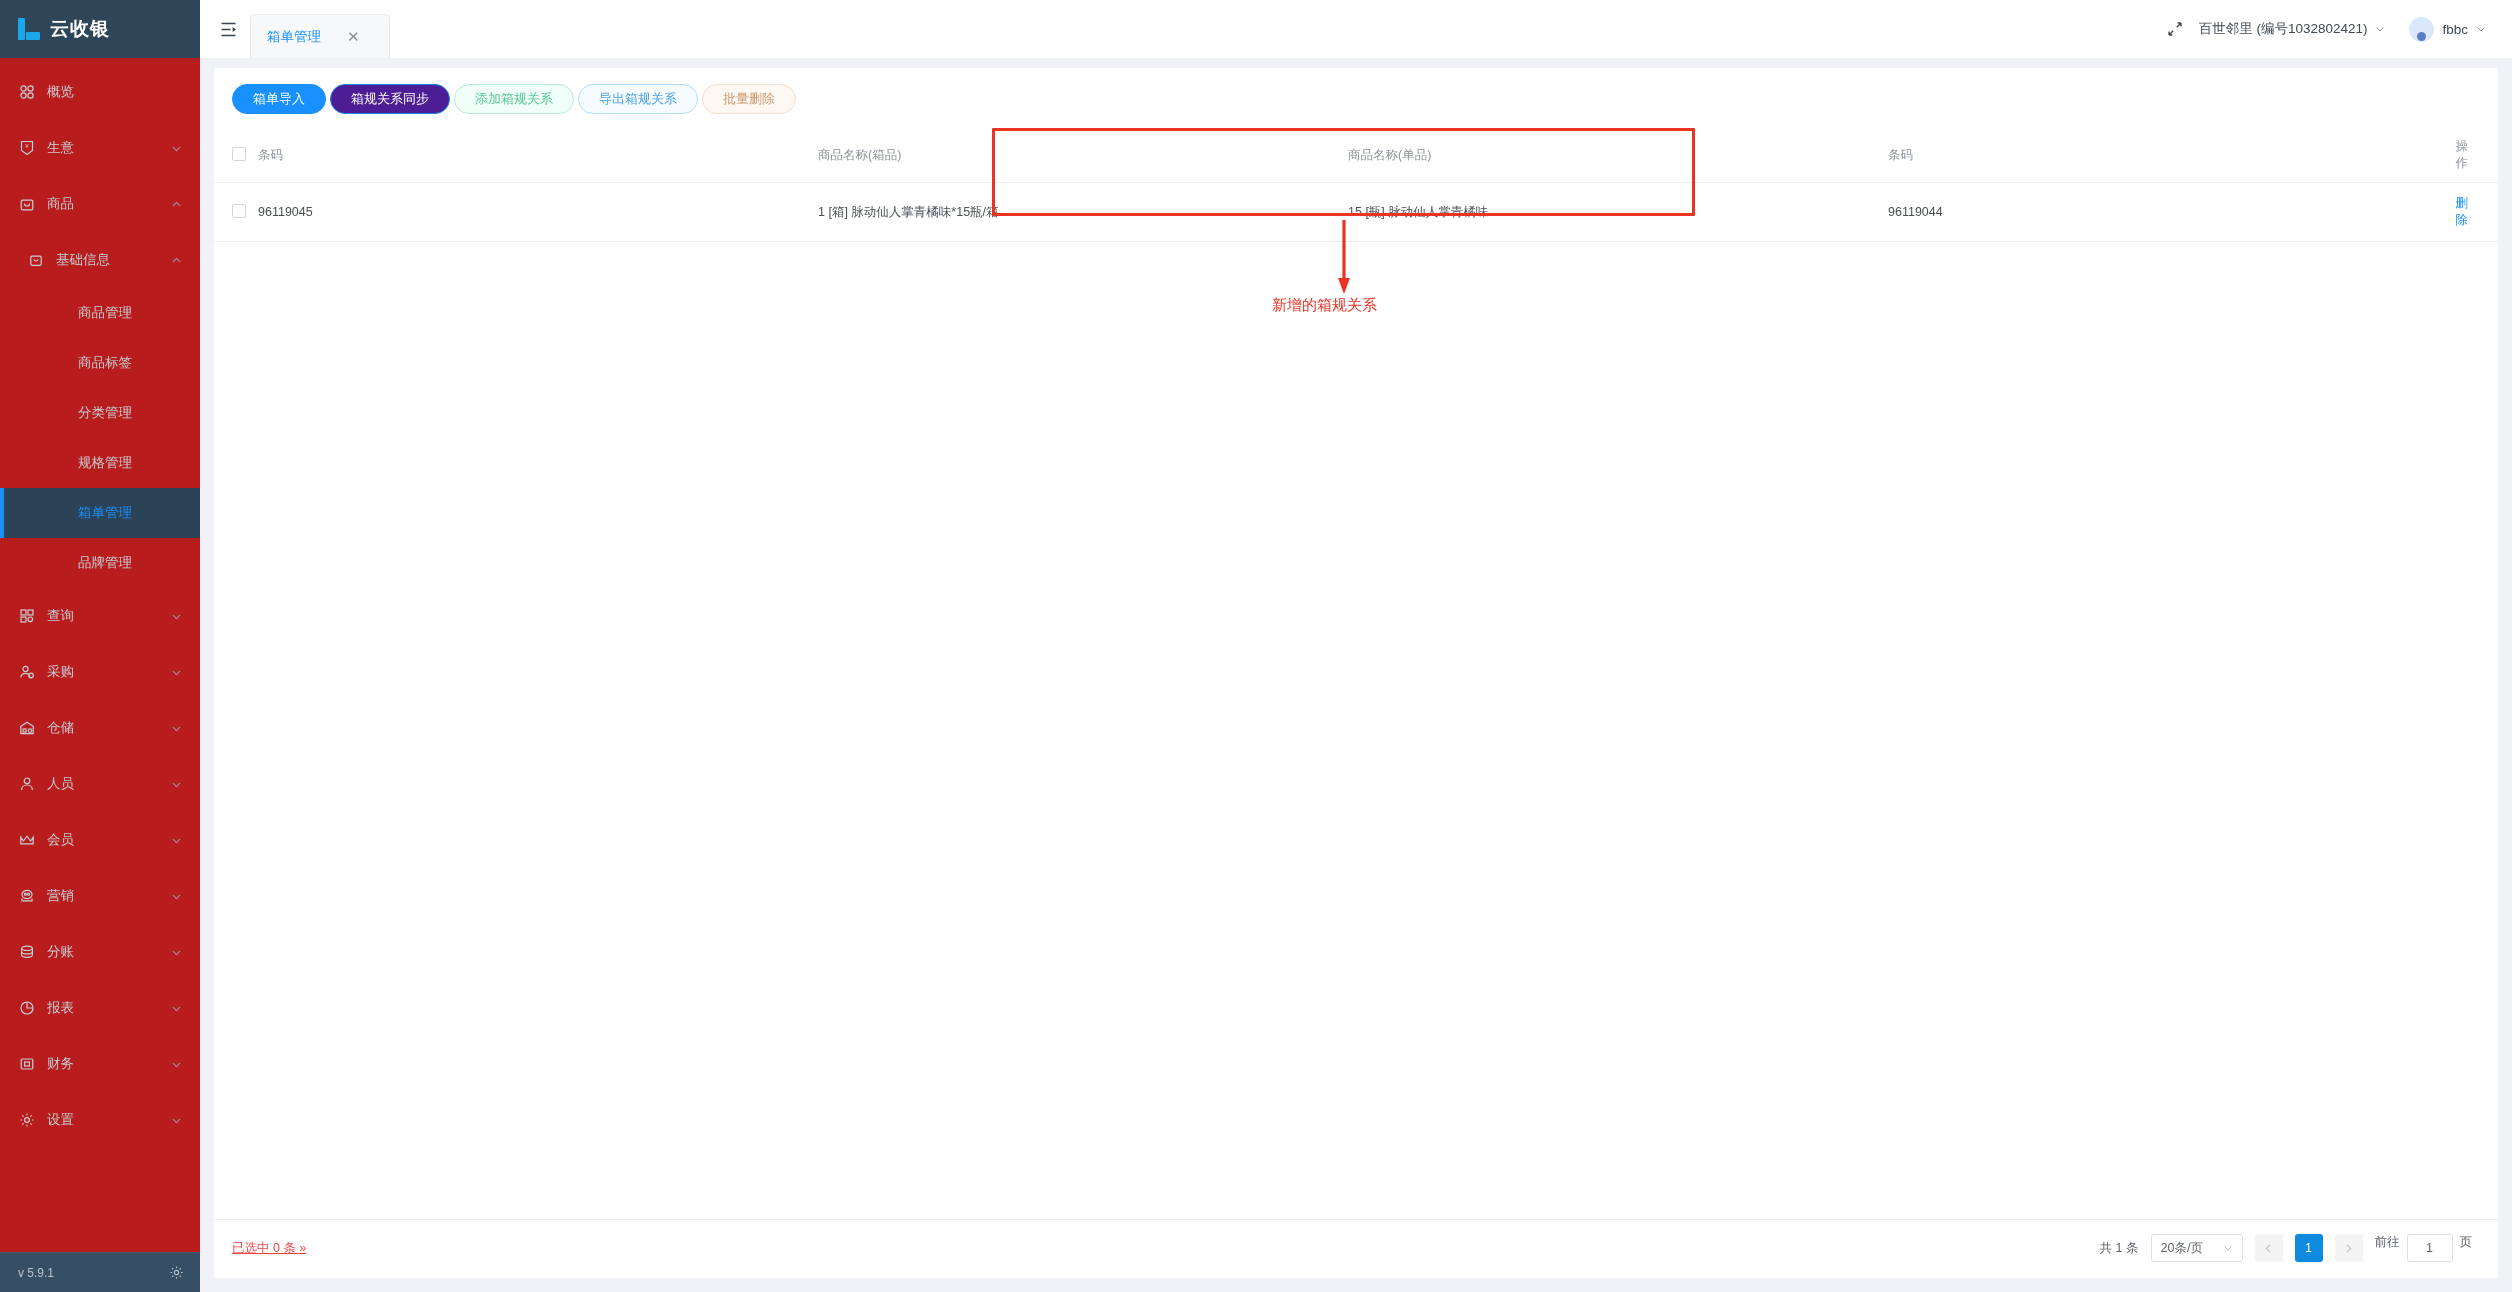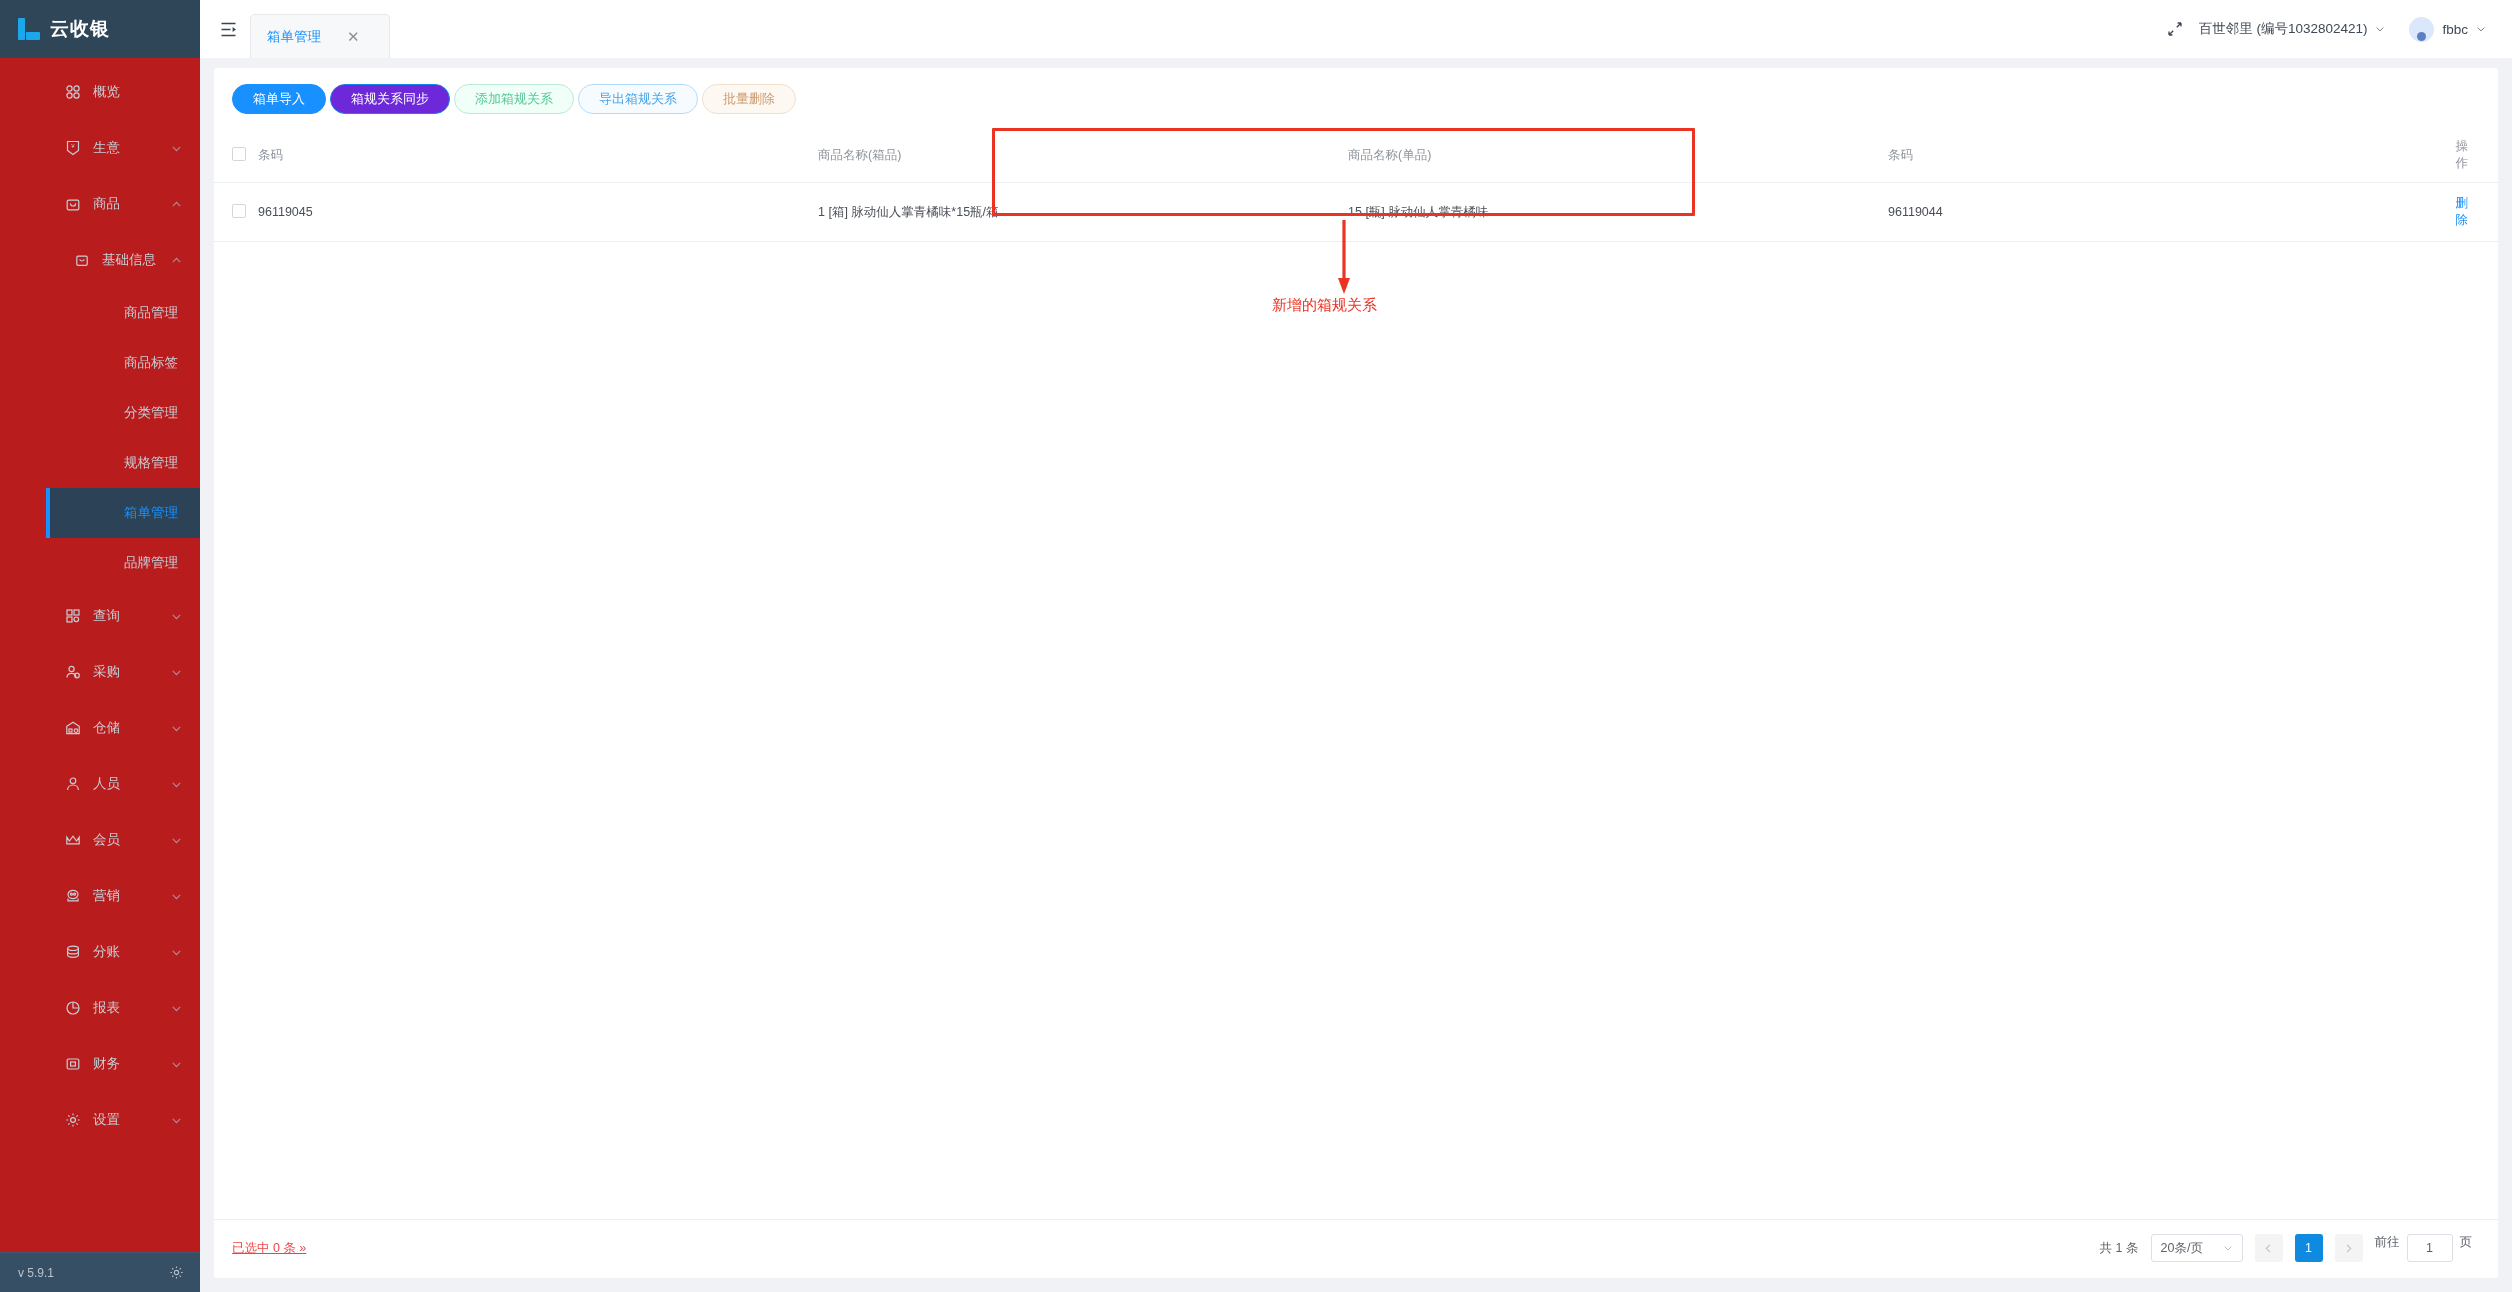--- a/index.html
+++ b/index.html
@@ -36,21 +36,21 @@
     background: #1aa7ec; border-radius: 1px;
   }
   #brand .logo-mark .notch {
     position: absolute; right: 0; top: 0; width: 8px; height: 9px;
     background: #2f4659;
   }
   #brand .brand-text {
     color: #ffffff; font-size: 19px; font-weight: bold; letter-spacing: 1px;
   }
   #menu {
-    flex: 1 1 auto; overflow: hidden; padding-top: 6px; margin-left: 46px;
+    flex: 1 1 auto; overflow: hidden; padding-top: 6px;
   }
   .menu-item {
     height: 56px; display: flex; align-items: center;
     color: #c7ced6; font-size: 13.5px; padding-left: 18px;
     position: relative; cursor: pointer;
   }
   .menu-item .mi-icon {
     width: 18px; height: 18px; display: inline-flex;
     align-items: center; justify-content: center;
     margin-right: 11px; flex: 0 0 18px;
@@ -139,21 +139,21 @@
   }
   #search-input::placeholder { color: #b4b9c0; }
   .btn {
     height: 30px; border-radius: 15px; font-size: 13px; padding: 0 20px;
     display: inline-flex; align-items: center; justify-content: center;
     cursor: pointer; border: 1px solid transparent; font-family: inherit;
     white-space: nowrap;
   }
   .btn-default { background: #fff; border-color: #dcdfe6; color: #5e636b; }
   .btn-primary { background: #1890ff; border-color: #1890ff; color: #fff; }
-  .btn-primary-dark { background: #6d28d9; border-color: #1284e8; color: #fff; }
+  .btn-primary-dark { background: #4c1d95; border-color: #1284e8; color: #fff; }
   .btn-success-plain { background: #f0fff7; border-color: #b7ebd4; color: #57c798; }
   .btn-info-plain { background: #f5fbff; border-color: #b3dcfb; color: #4ba4e8; }
   .btn-warn-plain { background: #fdf8f2; border-color: #f2e0cc; color: #cc9a6e; }
 
   #table-card { flex: 1 1 auto; display: flex; flex-direction: column; min-height: 0; padding: 0; }
   #btn-row { display: flex; align-items: center; gap: 4px; padding: 16px 18px 14px 18px; }
 
   table { width: 100%; border-collapse: collapse; table-layout: fixed; }
   thead th {
     text-align: left; font-weight: normal; font-size: 12.5px; color: #8d939b;

